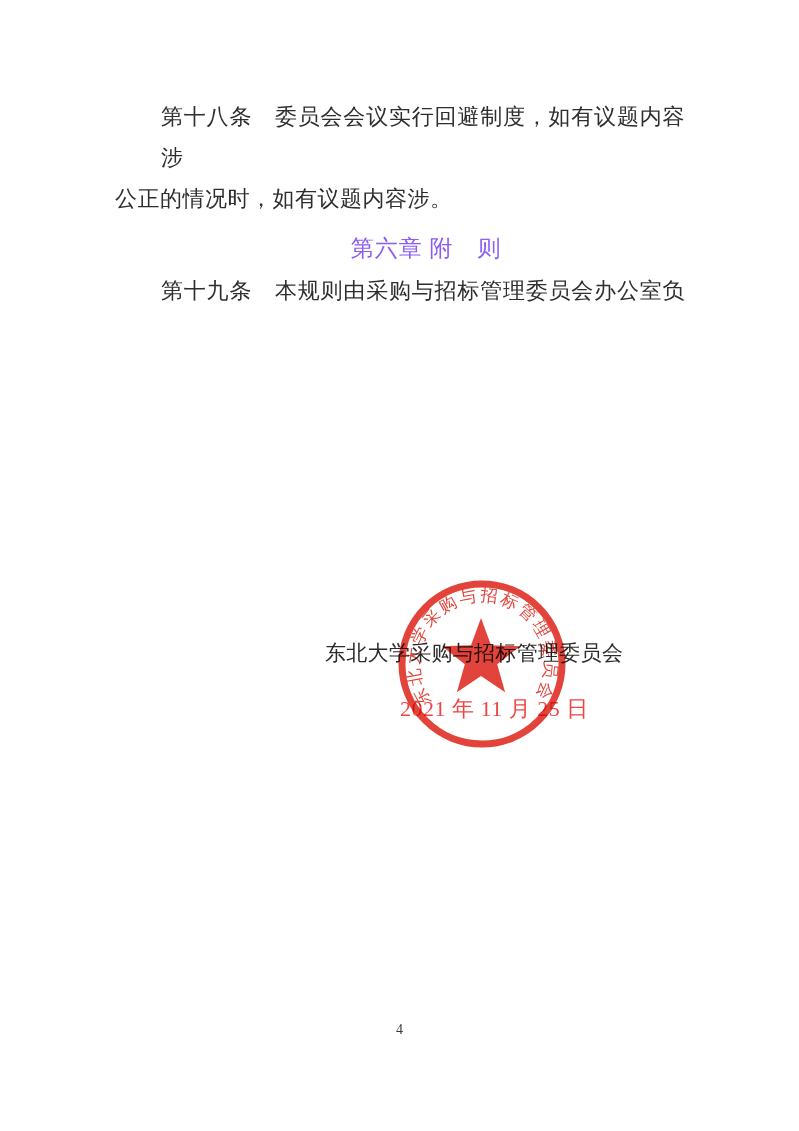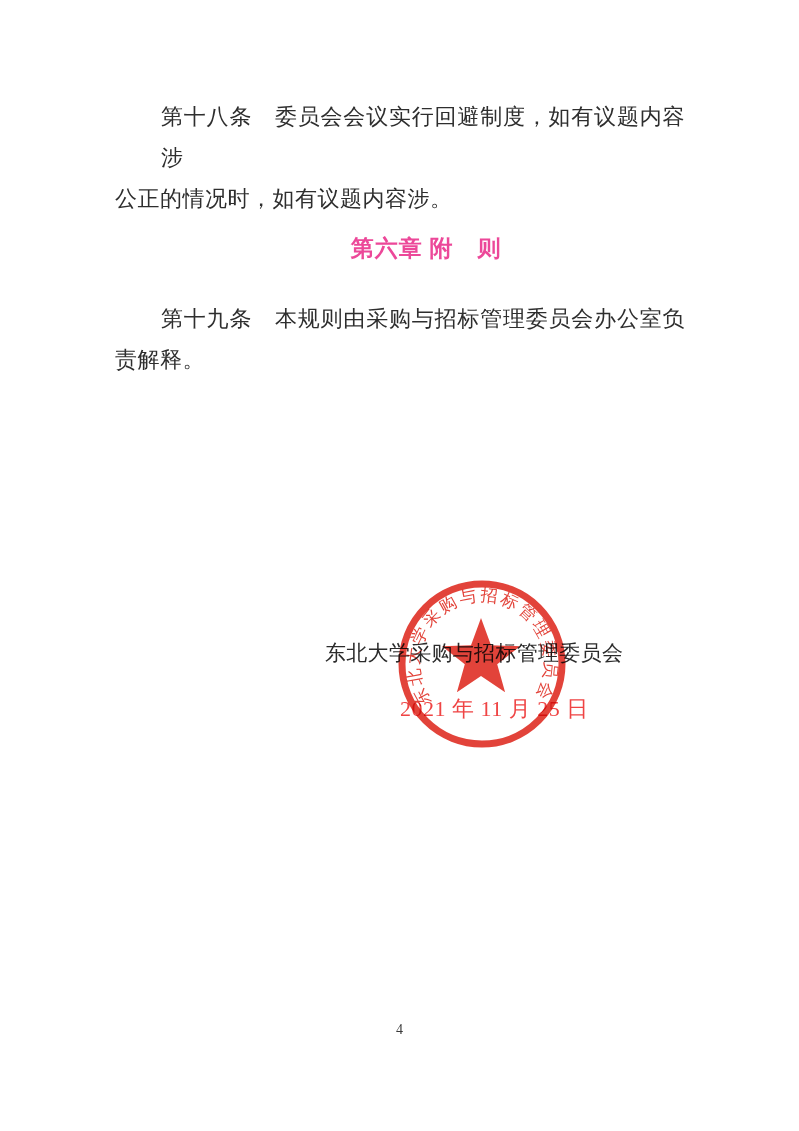--- a/index.html
+++ b/index.html
@@ -23,22 +23,22 @@
   .line { text-align: justify; }
   .line.fill { text-align-last: justify; }
   .line.ind { padding-left: 46px; }
   .chapter-heading {
     position: absolute;
     left: 141px;
     top: 233px;
     width: 570px;
     text-align: center;
     font-size: 23px;
-    font-weight: bold;
-    color: #ec4899;
+    font-weight: normal;
+    color: #8b5cf6;
     letter-spacing: 1px;
   }
   .sig-org {
     position: absolute;
     left: 325px;
     top: 640px;
     font-size: 21px;
     line-height: 27px;
     letter-spacing: 0.3px;
     color: #2b2b2b;
@@ -80,23 +80,22 @@
 
 <div class="page">
 
   <div class="para" style="top:96px">
     <div class="line fill ind">第十八条　委员会会议实行回避制度，如有议题内容涉</div>
     <div class="line">公正的情况时，如有议题内容涉。</div>
   </div>
 
   <div class="chapter-heading">第六章 附　则</div>
 
-  <div class="para" style="top:298px">
+  <div class="para" style="top:270px">
     <div class="line fill ind">第十九条　本规则由采购与招标管理委员会办公室负</div>
-    <div class="line">责解释。</div>
   </div>
 
 
   <div class="sig-org">东北大学采购与招标管理委员会</div>
   <div class="sig-date">2021 年 11 月 25 日</div>
 
   <div class="seal">
     <svg width="200" height="200" viewBox="0 0 200 200">
       <defs>
         <path id="sealArc" d="M 49.7 137.9 A 63 63 0 1 1 150.3 137.9" fill="none"></path>

